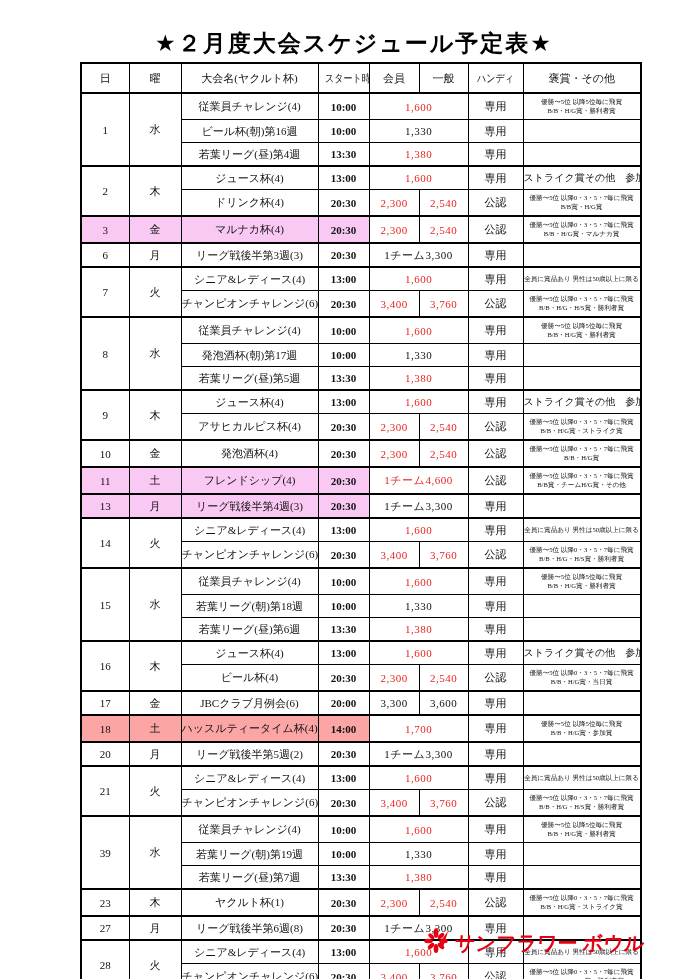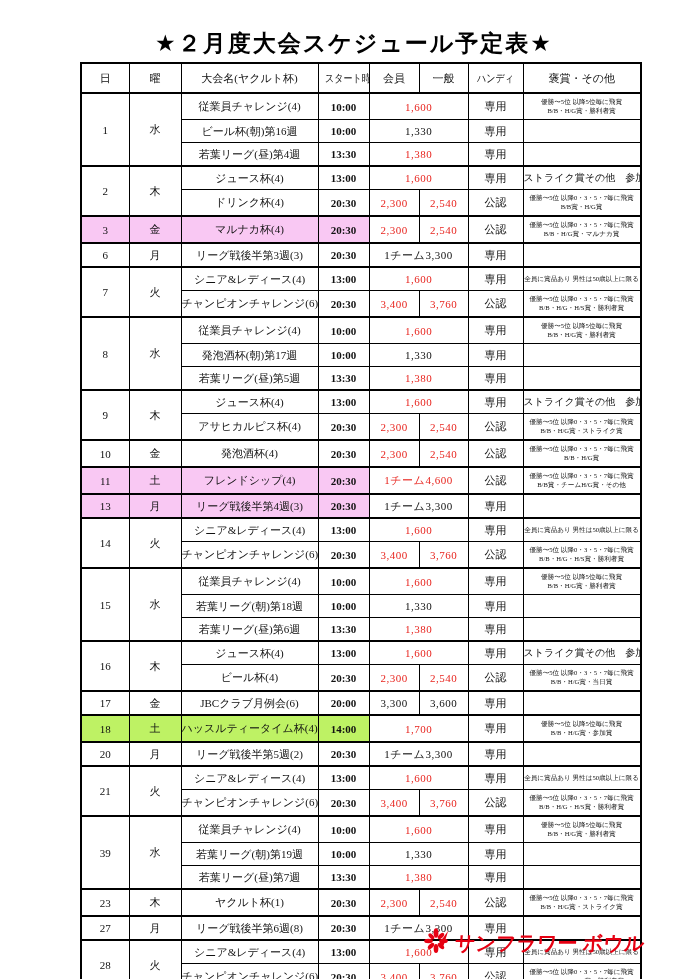--- a/index.html
+++ b/index.html
@@ -16,21 +16,21 @@
   .sched thead th{height:28px;font-size:11px;border-bottom:2px solid #000;}
   .sched tbody td{height:22px;font-size:11px;}
   .sched tbody tr.grp td{border-top:2px solid #000;}
   .squeeze{display:inline-block;transform:scaleX(0.82);transform-origin:center;white-space:nowrap;}
   td.name{font-size:10.5px;white-space:nowrap;}
   td.time{font-size:10.5px;font-weight:bold;}
   td.fee{font-size:11px;letter-spacing:0.5px;}
   td.handi{font-size:11px;}
   .red{color:#e8251f;}
   .pink{background:#f9c8f3;}
-  .peach{background:#bef264;}
+  .peach{background:#fca5a5;}
   td.remark{font-size:10px;}
   .remark-box{font-size:10px;line-height:1.25;transform:scale(0.66);
               transform-origin:50% 50%;width:152%;margin-left:-26%;white-space:nowrap;}
   .remark-box.big{transform:none;width:100%;margin-left:0;font-size:10px;white-space:nowrap;}
   .logo{position:absolute;top:925px;right:56px;display:flex;align-items:center;gap:4px;}
   .logo-text{font-family:"Liberation Sans","DejaVu Sans",sans-serif;font-weight:bold;
              font-size:20px;color:#e60012;letter-spacing:0px;transform:skewX(-4deg);white-space:pre;}
 </style>
 </head>
 <body>

